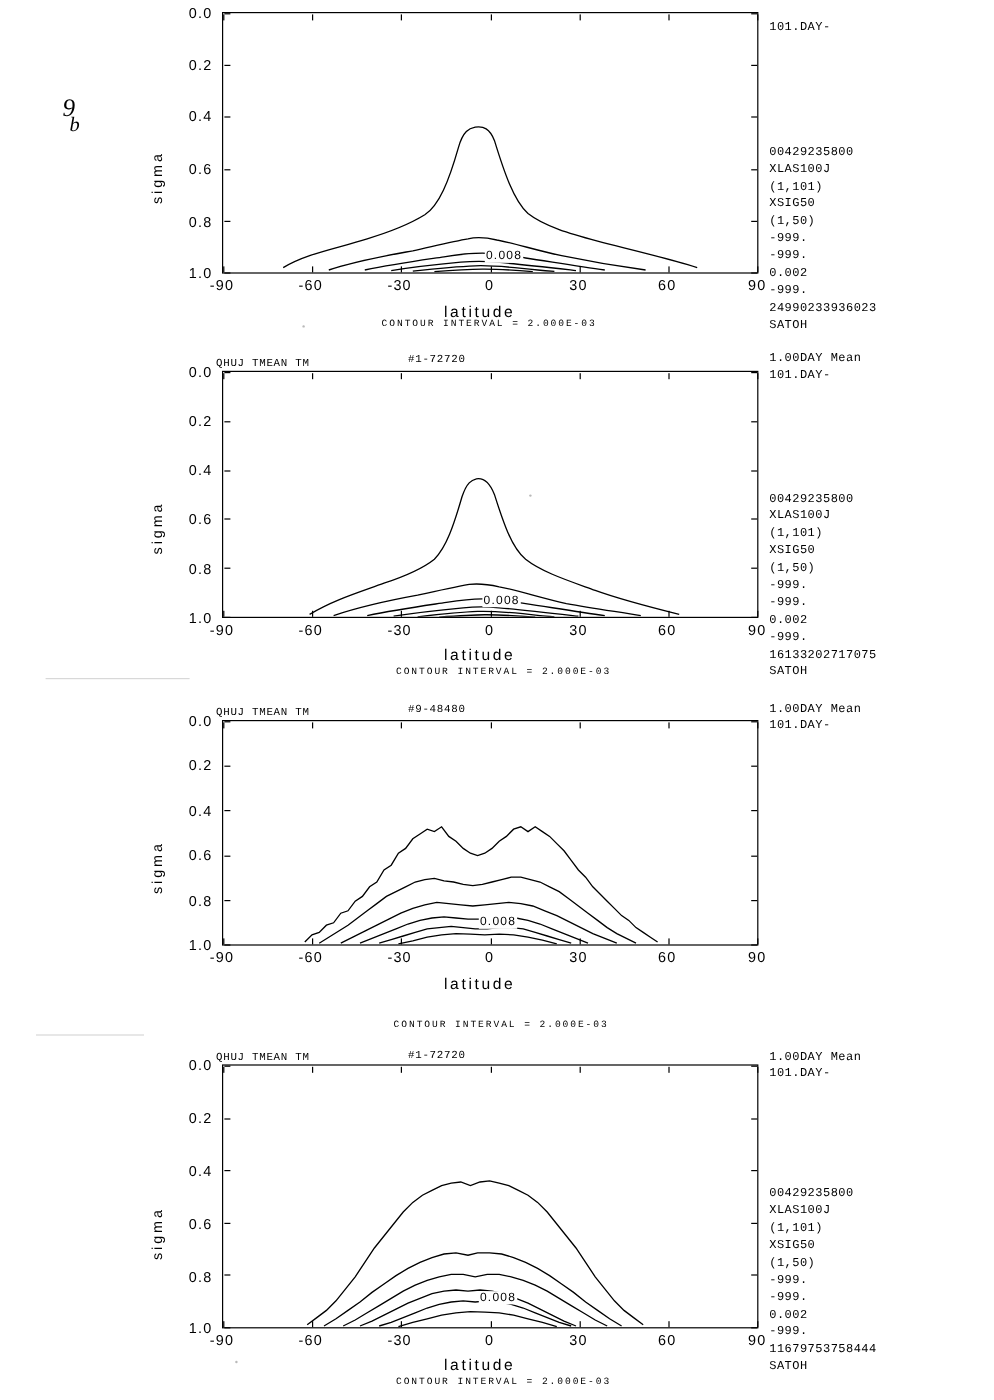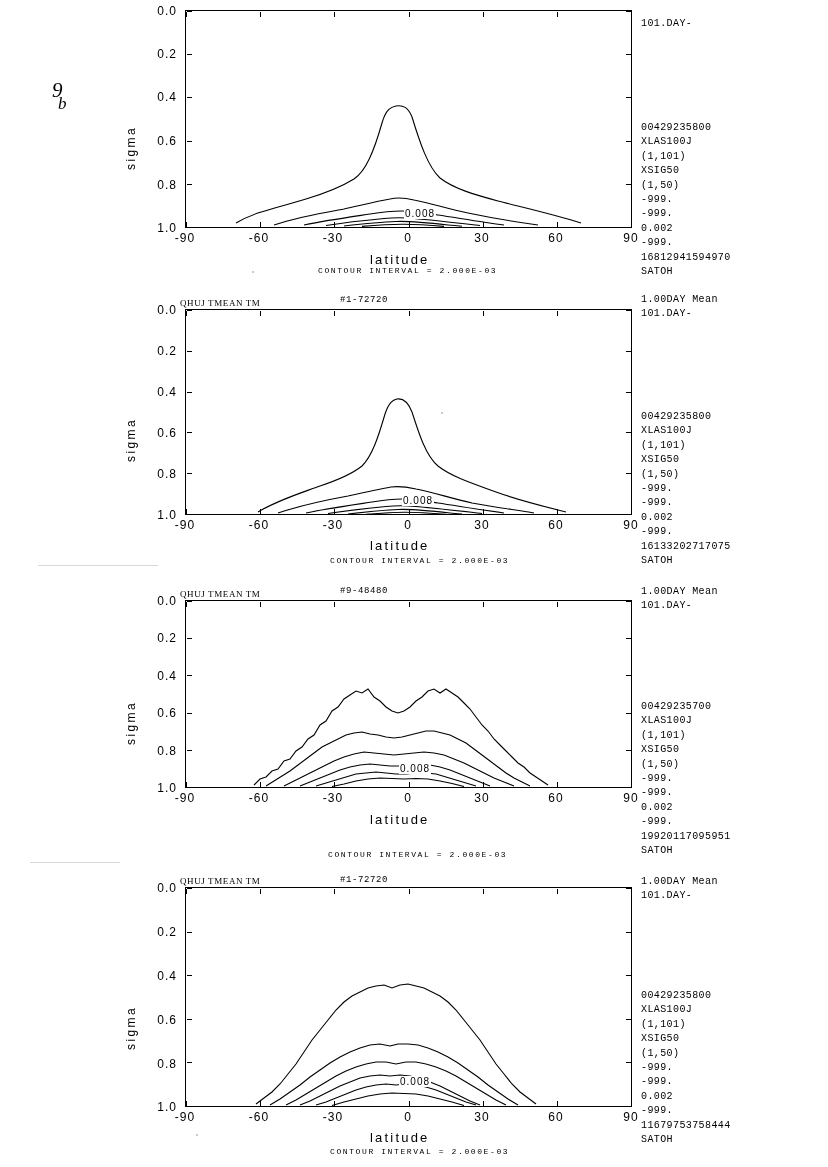--- a/index.html
+++ b/index.html
@@ -5,21 +5,21 @@
   html,body{margin:0;padding:0;background:#fff;}
   body{width:828px;height:1167px;position:relative;font-family:"Liberation Sans",sans-serif;color:#000;overflow:hidden;}
 
   .page{position:absolute;left:0;top:0;width:828px;height:1167px;}
 
   .hand-label{position:absolute;left:52px;top:78px;font-family:"Liberation Serif",serif;font-size:21px;font-style:italic;}
   .hand-label small{display:block;margin-left:6px;margin-top:-9px;font-size:17px;}
 
   .panel{position:absolute;left:0;width:828px;}
 
-  .plot-title{position:absolute;font-size:9px;letter-spacing:.6px;font-family:Liberation Serif, serif;}
+  .plot-title{position:absolute;font-size:9px;letter-spacing:.6px;font-family:Liberation Mono, monospace;}
   .plot-case{position:absolute;font-size:9px;letter-spacing:.6px;font-family:"Liberation Mono",monospace;}
 
   .frame{position:absolute;border:1.3px solid #000;box-sizing:border-box;}
 
   .ylabel{position:absolute;font-size:12px;letter-spacing:2.4px;transform:rotate(-90deg);transform-origin:left top;white-space:nowrap;font-family:"Liberation Sans",sans-serif;}
   .xlabel{position:absolute;font-size:13px;letter-spacing:2.2px;font-family:"Liberation Sans",sans-serif;}
 
   .ytick{position:absolute;font-size:12px;letter-spacing:1px;text-align:right;width:40px;font-family:"Liberation Sans",sans-serif;}
   .xtick{position:absolute;font-size:12px;letter-spacing:1px;text-align:center;width:40px;font-family:"Liberation Sans",sans-serif;}
 
@@ -120,21 +120,21 @@
 
     <div class="sidebar" style="left:641px;top:121px;"><span>00429235800</span>
 <span>XLAS100J</span>
 <span>(1,101)</span>
 <span>XSIG50</span>
 <span>(1,50)</span>
 <span>-999.</span>
 <span>-999.</span>
 <span>0.002</span>
 <span>-999.</span>
-<span>16812941594970</span>
+<span>24990233936023</span>
 <span>SATOH</span></div>
   </div>
 
   <div class="panel" style="top:290px;height:290px;">
 
     <div class="plot-title" style="left:180px;top:8px;">QHUJ TMEAN TM</div>
     <div class="plot-case" style="left:340px;top:5px;">#1-72720</div>
 
     <div class="frame" style="left:185px;top:19px;width:447px;height:206px;">
       <svg width="445" height="204" viewBox="0 0 445 204">
@@ -273,31 +273,20 @@
     <div class="xtick" style="left:388px;top:211px;">0</div>
     <div class="xtick" style="left:462px;top:211px;">30</div>
     <div class="xtick" style="left:536px;top:211px;">60</div>
     <div class="xtick" style="left:611px;top:211px;">90</div>
 
     <div class="ci" style="left:328px;top:270px;">CONTOUR INTERVAL = 2.000E-03</div>
 
     <div class="sidebar-top" style="left:641px;top:5px;"><span>1.00DAY Mean</span>
 <span>101.DAY-</span></div>
 
-    <div class="sidebar" style="left:641px;top:120px;"><span>00429235700</span>
-<span>XLAS100J</span>
-<span>(1,101)</span>
-<span>XSIG50</span>
-<span>(1,50)</span>
-<span>-999.</span>
-<span>-999.</span>
-<span>0.002</span>
-<span>-999.</span>
-<span>19920117095951</span>
-<span>SATOH</span></div>
   </div>
 
   <div class="panel" style="top:875px;height:292px;">
 
     <div class="plot-title" style="left:180px;top:1px;">QHUJ TMEAN TM</div>
     <div class="plot-case" style="left:340px;top:0px;">#1-72720</div>
 
     <div class="frame" style="left:185px;top:12px;width:447px;height:220px;">
       <svg width="445" height="218" viewBox="0 0 445 218">
 

